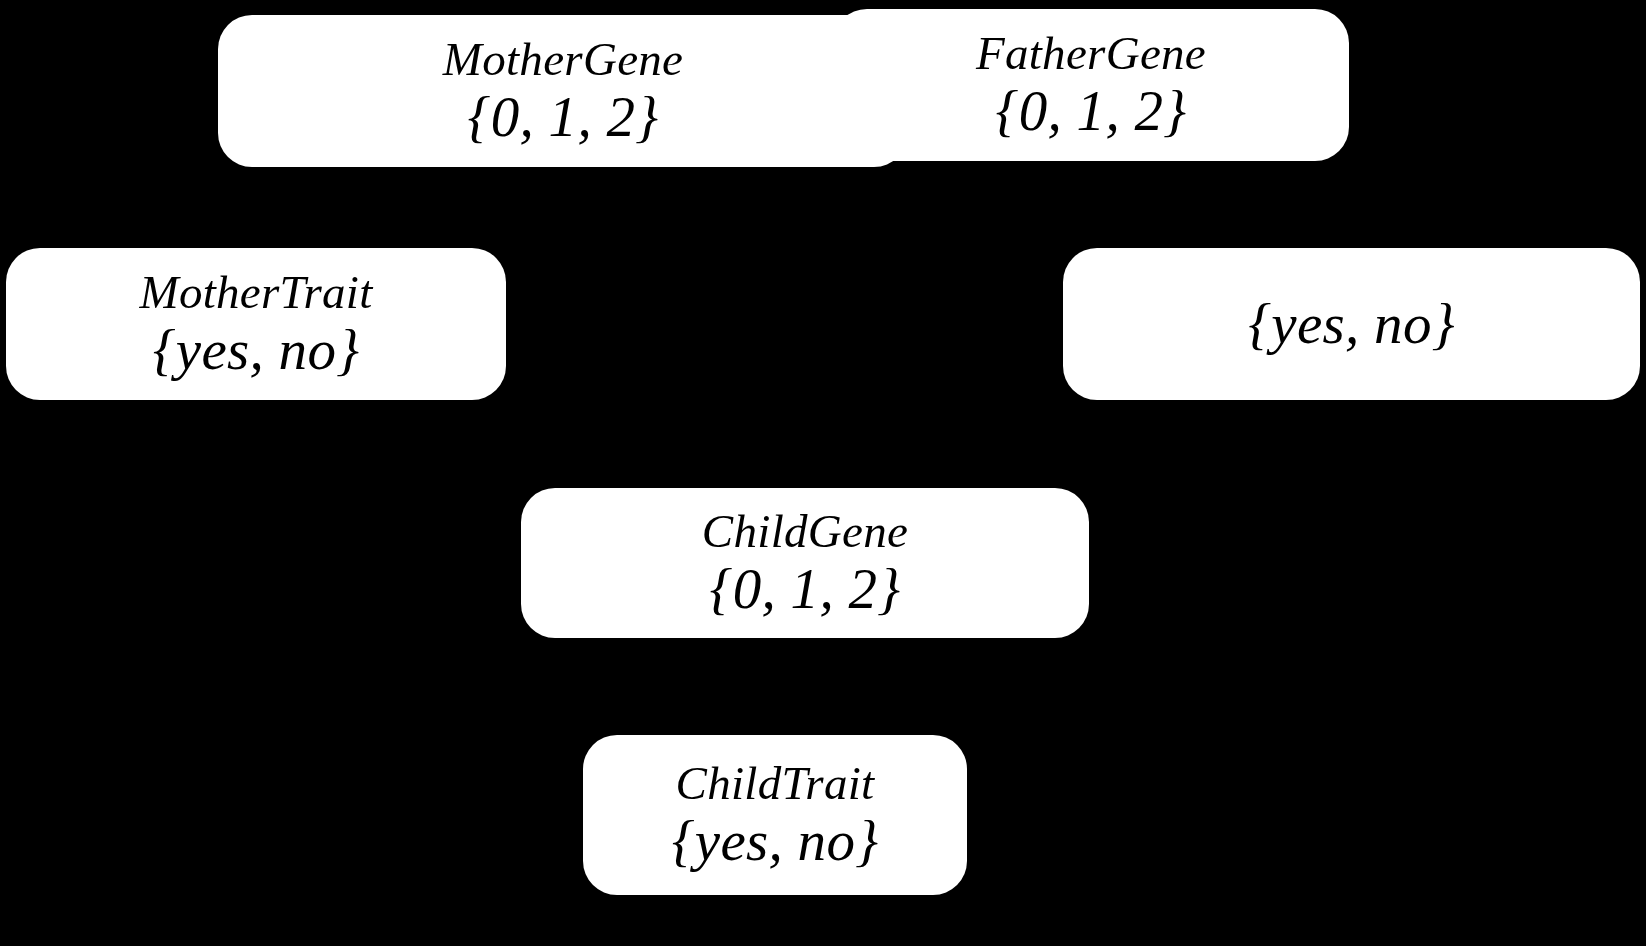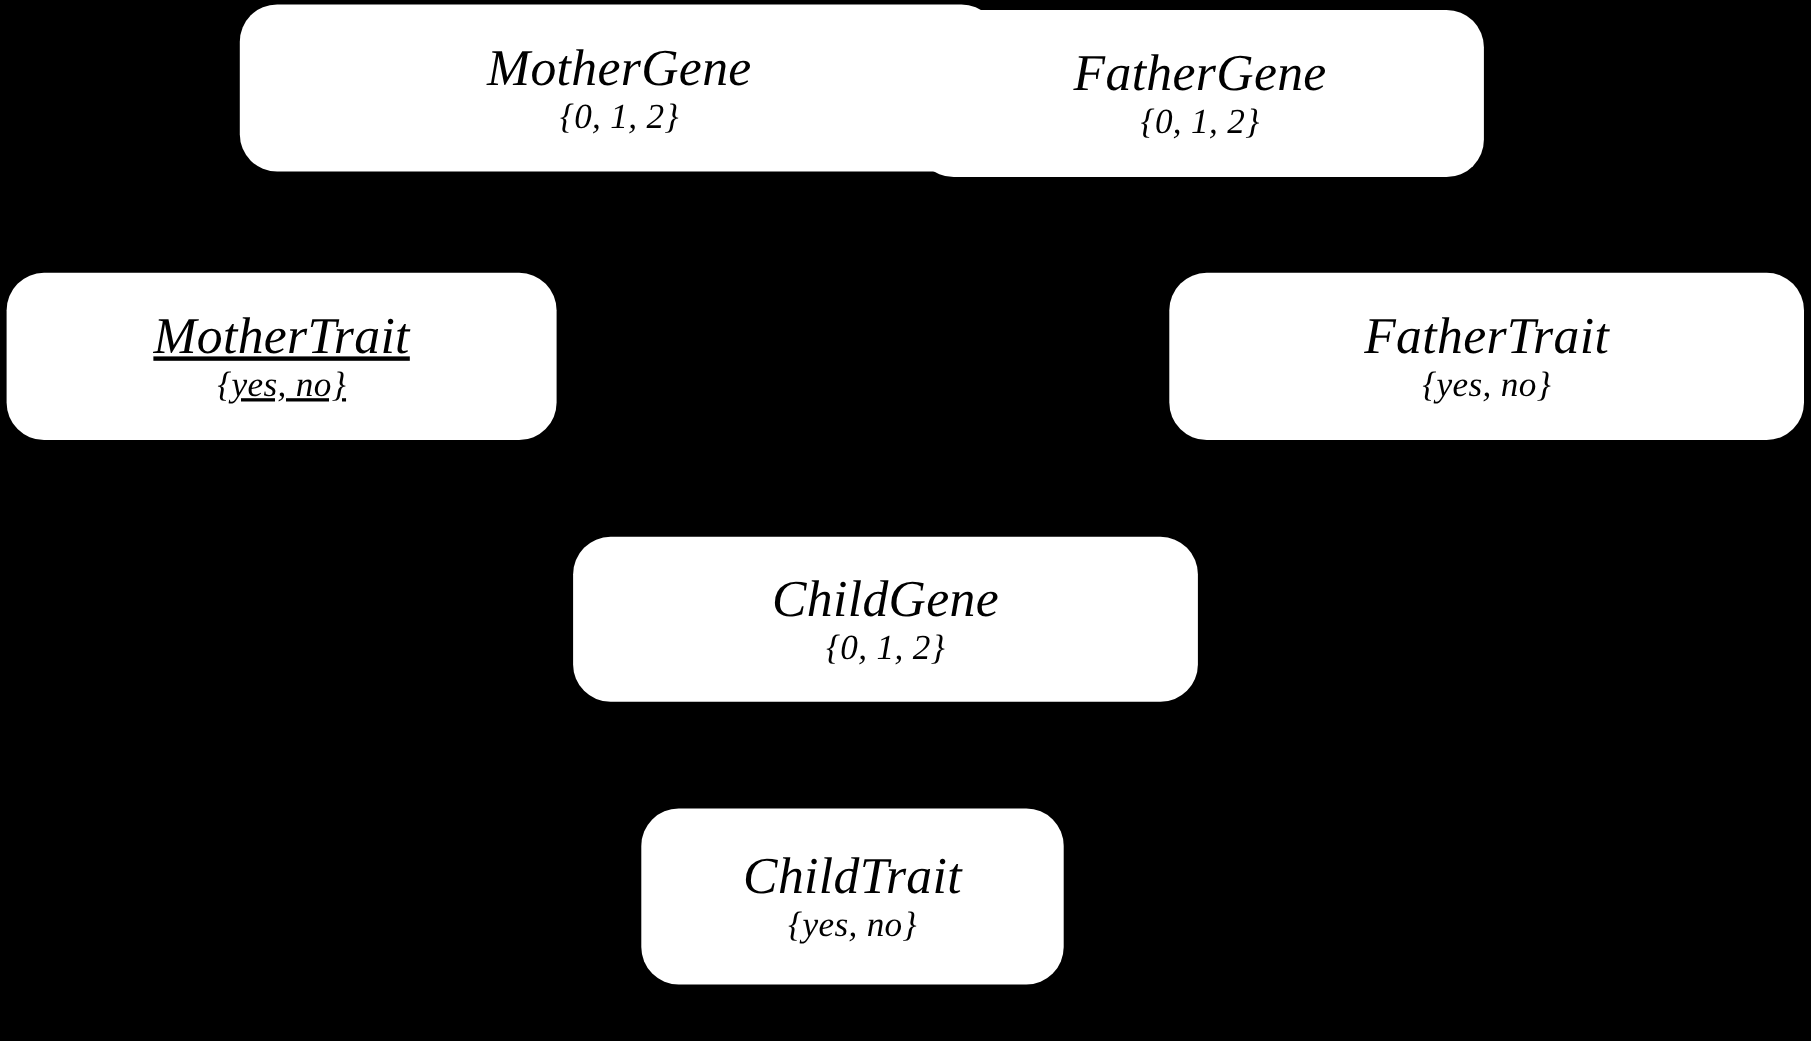--- a/index.html
+++ b/index.html
@@ -29,27 +29,27 @@
     font-style: italic;
     line-height: 1.12;
     text-align: center;
     white-space: nowrap;
   }
   .node .name {
     font-size: 47px;
     letter-spacing: 0.3px;
   }
   .node .domain {
-    font-size: 32px;
+    font-size: 57px;
     letter-spacing: 0.3px;
   }
   
-  #node-mother-gene  { left: 218px;  top: 4px;   width: 690px; height: 152px; }
+  #node-mother-gene  { left: 218px;  top: 15px;   width: 690px; height: 152px; }
   #node-father-gene  { left: 833px;  top: 9px;   width: 516px; height: 152px; }
-  #node-mother-trait { left: 6px;    top: 248px; width: 500px; height: 152px; text-decoration: underline; }
+  #node-mother-trait { left: 6px;    top: 248px; width: 500px; height: 152px; }
   #node-father-trait { left: 1063px; top: 248px; width: 577px; height: 152px; }
   #node-child-gene   { left: 521px;  top: 488px; width: 568px; height: 150px; text-align: right; }
   #node-child-trait  { left: 583px;  top: 735px; width: 384px; height: 160px; }
 </style>
 </head>
 <body>
 
 <div id="canvas">
 
   <div class="node" id="node-mother-gene">
@@ -61,21 +61,20 @@
     <span class="name">FatherGene</span>
     <span class="domain">{0, 1, 2}</span>
   </div>
 
   <div class="node" id="node-mother-trait">
     <span class="name">MotherTrait</span>
     <span class="domain">{yes, no}</span>
   </div>
 
   <div class="node" id="node-father-trait">
-    <span class="name">FatherTrait</span>
     <span class="domain">{yes, no}</span>
   </div>
 
   <div class="node" id="node-child-gene">
     <span class="name">ChildGene</span>
     <span class="domain">{0, 1, 2}</span>
   </div>
 
   <div class="node" id="node-child-trait">
     <span class="name">ChildTrait</span>

